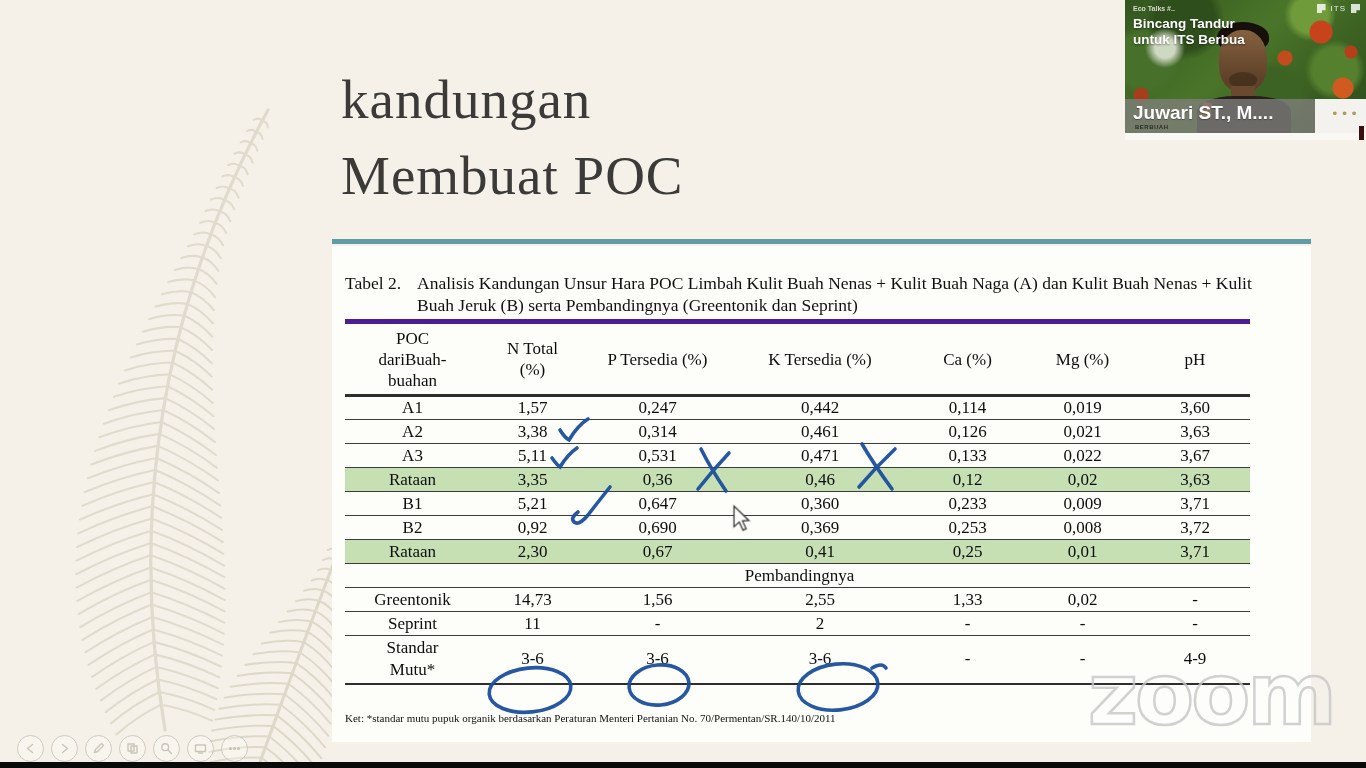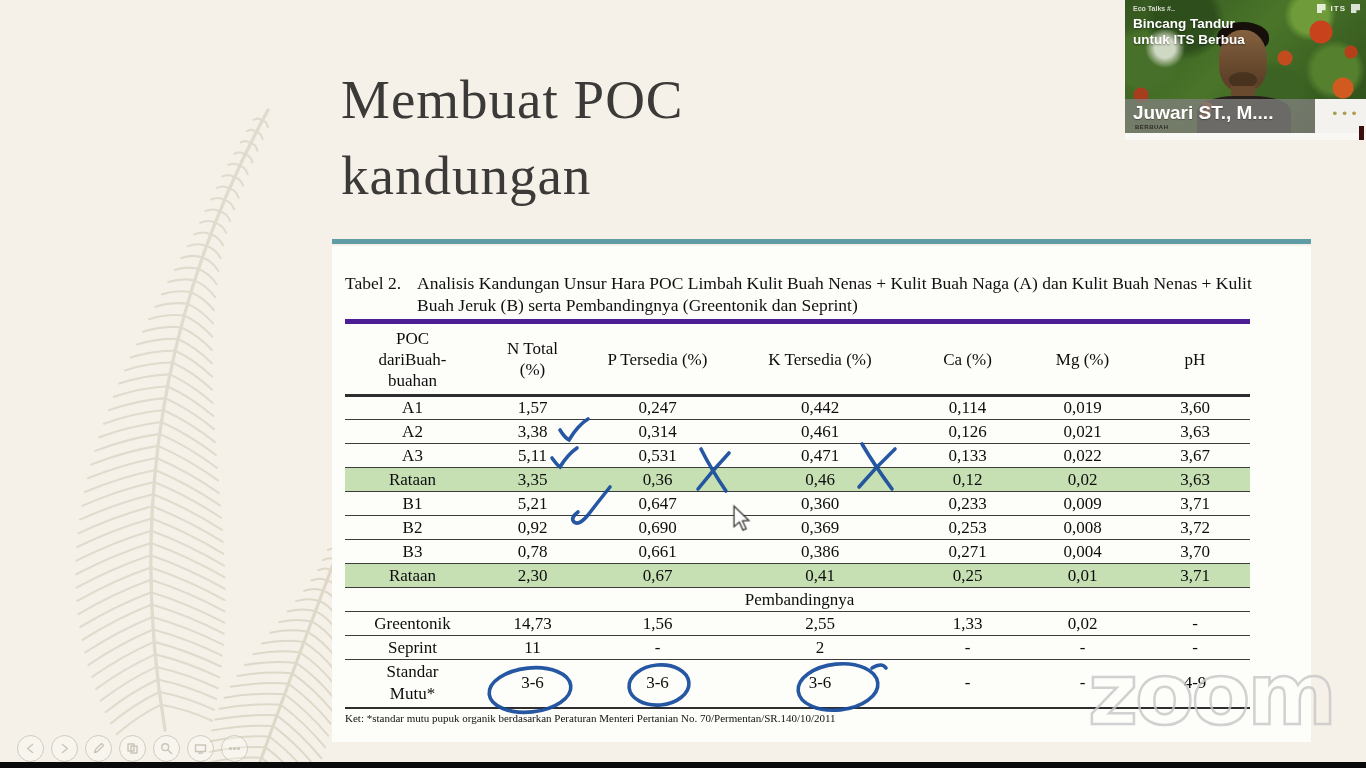--- a/index.html
+++ b/index.html
@@ -62,21 +62,21 @@
         radial-gradient(circle 40px at 60px  20px,  #2e4f1c 0 30px, transparent 40px),
         radial-gradient(circle 36px at 20px  60px,  #47702a 0 27px, transparent 36px),
         linear-gradient(135deg, #33561f 0%, #4a7529 45%, #2c4b1a 100%);
   }
   .wc-eyebrow { position:absolute; left:8px; top:5px; color:#f2efe8; opacity:.85;
                 font-family:"Liberation Sans", sans-serif; font-size:7px; font-weight:bold; }
   .wc-title { position:absolute; left:8px; top:16px; color:#fff;
               font-family:"Liberation Sans", sans-serif; font-size:13.5px; font-weight:bold;
               line-height:16px; text-shadow:0 1px 2px rgba(0,0,0,.45); }
   .wc-logos { position:absolute; right:6px; top:4px; color:#fff; opacity:.9;
-              font-family:"Liberation Sans", sans-serif; font-size:8px; font-weight:bold;
+              font-family:"Liberation Sans", sans-serif; font-size:8px; font-weight:normal;
               letter-spacing:1px; display:flex; gap:5px; align-items:center; }
   .wc-logo-mark { width:9px; height:9px; background:#fff; opacity:.9;
                   clip-path:polygon(0 0,100% 0,100% 70%,60% 70%,60% 100%,0 100%); }
   
   .hair  { position:absolute; left:92px; top:22px; width:52px; height:30px; background:#17100a;
            border-radius:50% 50% 40% 40%; }
   .face  { position:absolute; left:94px; top:30px; width:48px; height:62px;
            background:linear-gradient(#84613f, #5e4128 80%); border-radius:46% 46% 42% 42%; }
   .beard { position:absolute; left:104px; top:72px; width:28px; height:16px; background:#33241684;
            border-radius:50%; }
@@ -265,22 +265,22 @@
         <path d="M342.3076923076923,540.0591715976332 q5.032175530758429,-0.6685635674573063 7.207251331384126,6.13528754389407" stroke-width="2"></path>
         <path d="M346.15384615384613,530.0147928994082 q-2.7732835866068726,-3.8642589517131425 -8.411015804391964,-0.25891724212308304" stroke-width="2"></path>
         <path d="M346.15384615384613,530.0147928994082 q4.645965471713828,-1.0191191948349982 6.427482312249438,5.431362271633206" stroke-width="2"></path>
       </g>
     </svg>
 
   <div id="white-panel" class="abs"></div>
   <div id="divider" class="abs"></div>
 
   <div id="slide-title" class="abs">
+    <div>kandungan</div>
     <div>Membuat POC</div>
-    <div>kandungan</div>
   </div>
 
   <div id="caption" class="abs">
     <span>Tabel 2.</span>
     <span>Analisis Kandungan Unsur Hara POC Limbah Kulit Buah Nenas + Kulit Buah Naga (A) dan Kulit Buah Nenas + Kulit Buah Jeruk (B) serta Pembandingnya (Greentonik dan Seprint)</span>
   </div>
 
   <table id="tbl" class="abs">
     <colgroup>
       <col style="width:135px">
@@ -349,29 +349,20 @@
           <td>3,71</td>
       </tr>
       <tr>
         <td>B2</td>
           <td>0,92</td>
           <td>0,690</td>
           <td>0,369</td>
           <td>0,253</td>
           <td>0,008</td>
           <td>3,72</td>
-      </tr>
-      <tr>
-        <td>B3</td>
-          <td>0,78</td>
-          <td>0,661</td>
-          <td>0,386</td>
-          <td>0,271</td>
-          <td>0,004</td>
-          <td>3,70</td>
       </tr>
       <tr class="hl">
         <td>Rataan</td>
           <td>2,30</td>
           <td>0,67</td>
           <td>0,41</td>
           <td>0,25</td>
           <td>0,01</td>
           <td>3,71</td>
       </tr>

